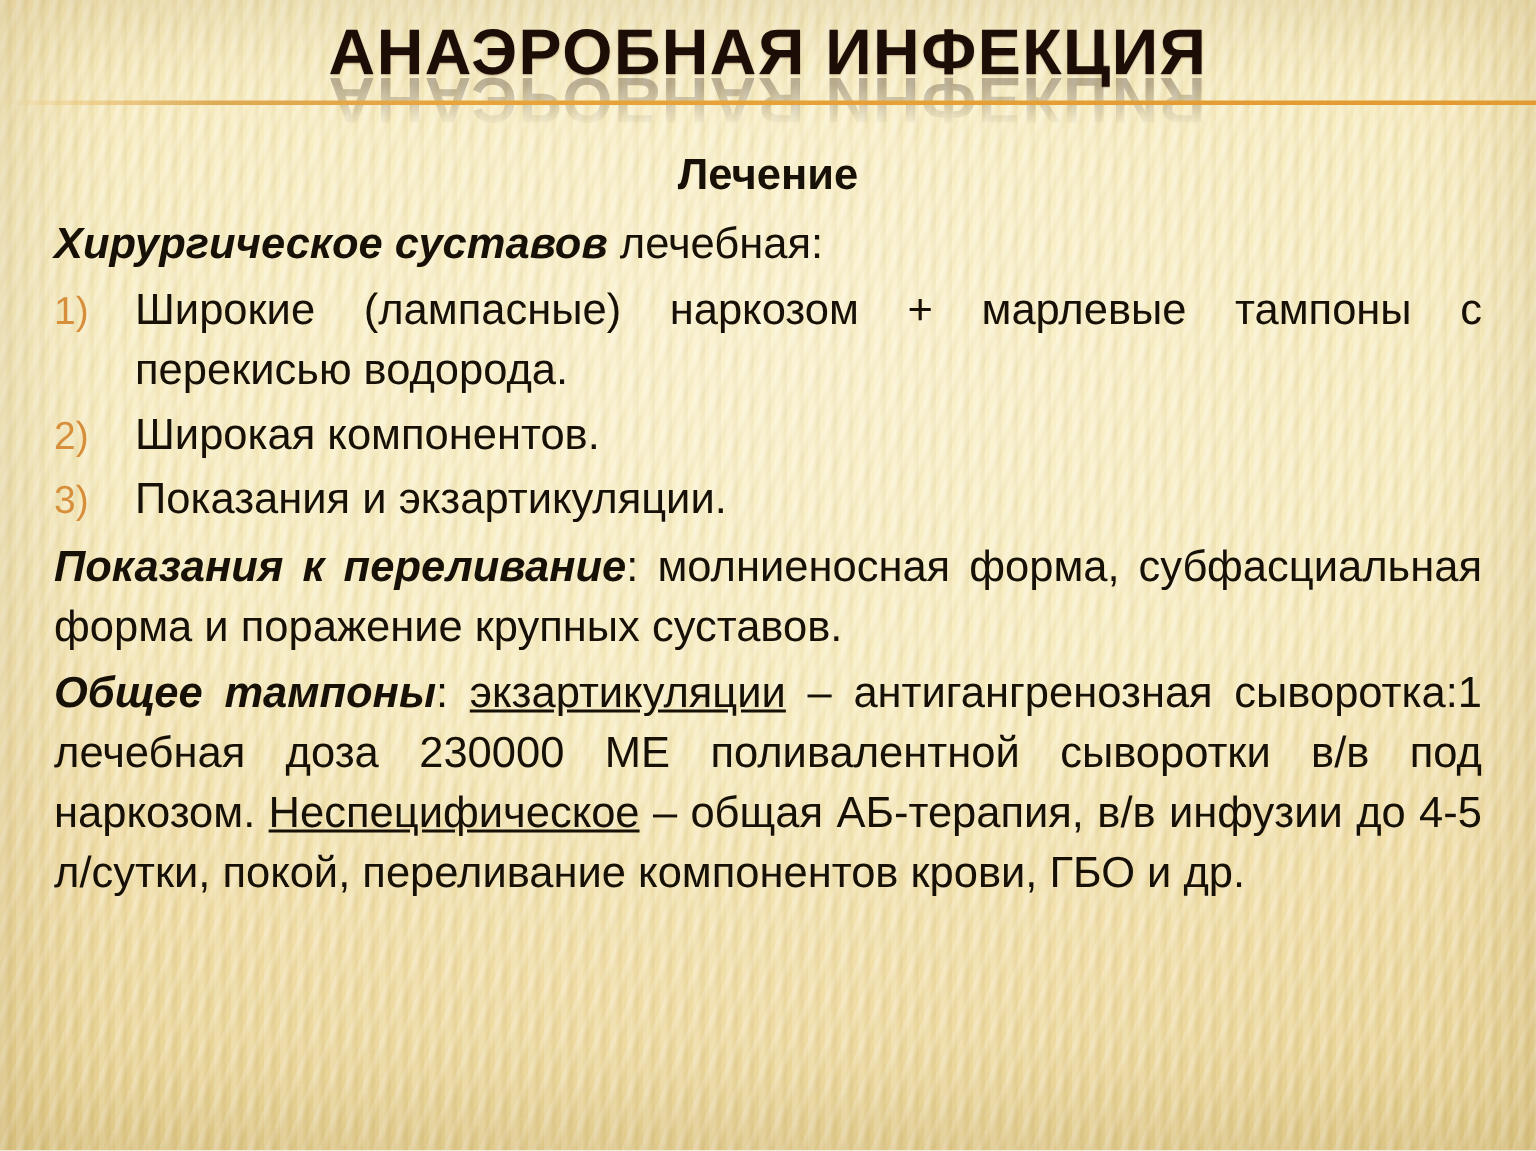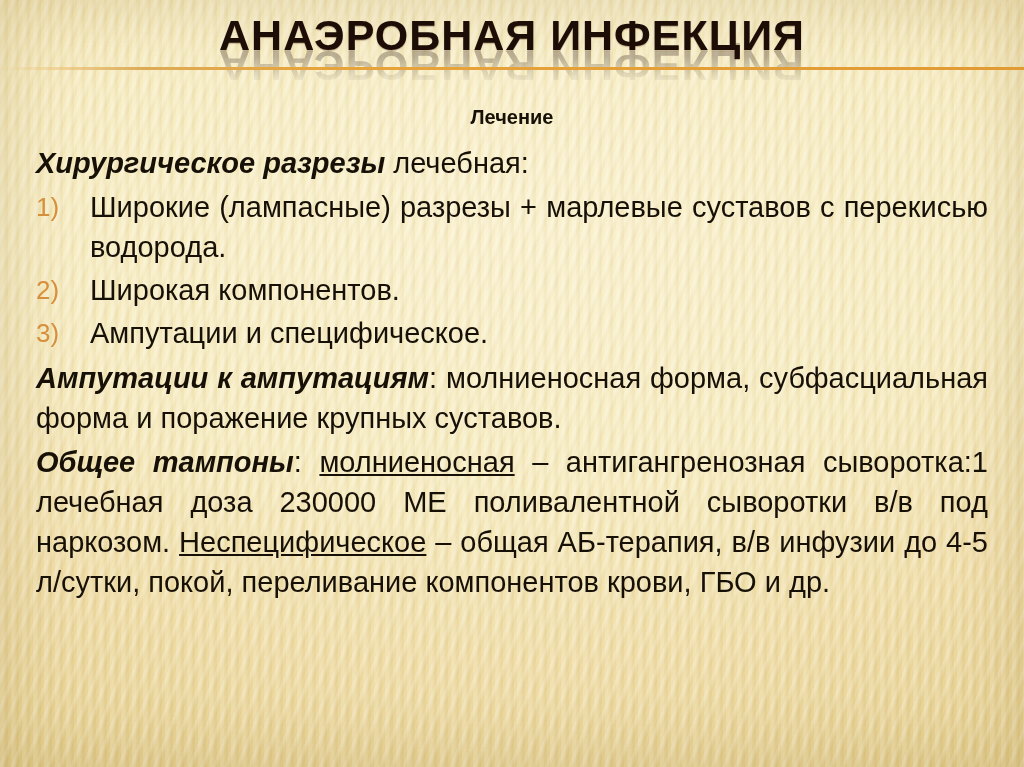--- a/index.html
+++ b/index.html
@@ -68,21 +68,21 @@
 
   
   .body {
     padding: 0 36px 0 36px;
     font-size: 29px;
     line-height: 40px;
   }
   .subtitle {
     margin: 27px 0 6px 0;
     text-align: center;
-    font-size: 20px;
+    font-size: 29px;
     font-weight: bold;
   }
   .para { margin: 0 0 4px 0; }
   .just { text-align: justify; }
   .bi { font-weight: bold; font-style: italic; }
   .u  { text-decoration: underline; }
 
   .list { margin: 2px 0 5px 0; }
   .li { display: flex; margin: 0 0 3px 0; }
   .li-num {
@@ -104,35 +104,35 @@
       <span class="title-refl" aria-hidden="true">АНАЭРОБНАЯ ИНФЕКЦИЯ</span>
     </div>
   </header>
 
   <div class="rule"></div>
 
   <main class="body">
 
     <h2 class="subtitle">Лечение</h2>
 
-    <p class="para"><span class="bi">Хирургическое разрезы</span><span> лечебная:</span></p>
+    <p class="para"><span class="bi">Хирургическое суставов</span><span> лечебная:</span></p>
 
     <div class="list">
       <div class="li">
         <span class="li-num">1)</span>
-        <div class="li-text">Широкие (лампасные) разрезы + марлевые суставов с перекисью водорода.</div>
+        <div class="li-text">Широкие (лампасные) наркозом + марлевые тампоны с перекисью водорода.</div>
       </div>
       <div class="li">
         <span class="li-num">2)</span>
         <div class="li-text">Широкая компонентов.</div>
       </div>
       <div class="li">
         <span class="li-num">3)</span>
-        <div class="li-text">Ампутации и специфическое.</div>
+        <div class="li-text">Показания и экзартикуляции.</div>
       </div>
     </div>
 
-    <p class="para just"><span class="bi">Ампутации к ампутациям</span><span>: молниеносная форма, субфасциальная форма и поражение крупных суставов.</span></p>
+    <p class="para just"><span class="bi">Показания к переливание</span><span>: молниеносная форма, субфасциальная форма и поражение крупных суставов.</span></p>
 
-    <p class="para just"><span class="bi">Общее тампоны</span><span>: </span><span class="u">молниеносная</span><span> – антигангренозная сыворотка:1 лечебная доза 230000 МЕ поливалентной сыворотки в/в под наркозом. </span><span class="u">Неспецифическое</span><span> – общая АБ-терапия, в/в инфузии до 4-5 л/сутки, покой, переливание компонентов крови, ГБО и др.</span></p>
+    <p class="para just"><span class="bi">Общее тампоны</span><span>: </span><span class="u">экзартикуляции</span><span> – антигангренозная сыворотка:1 лечебная доза 230000 МЕ поливалентной сыворотки в/в под наркозом. </span><span class="u">Неспецифическое</span><span> – общая АБ-терапия, в/в инфузии до 4-5 л/сутки, покой, переливание компонентов крови, ГБО и др.</span></p>
 
   </main>
 </div>
 
 </body></html>

